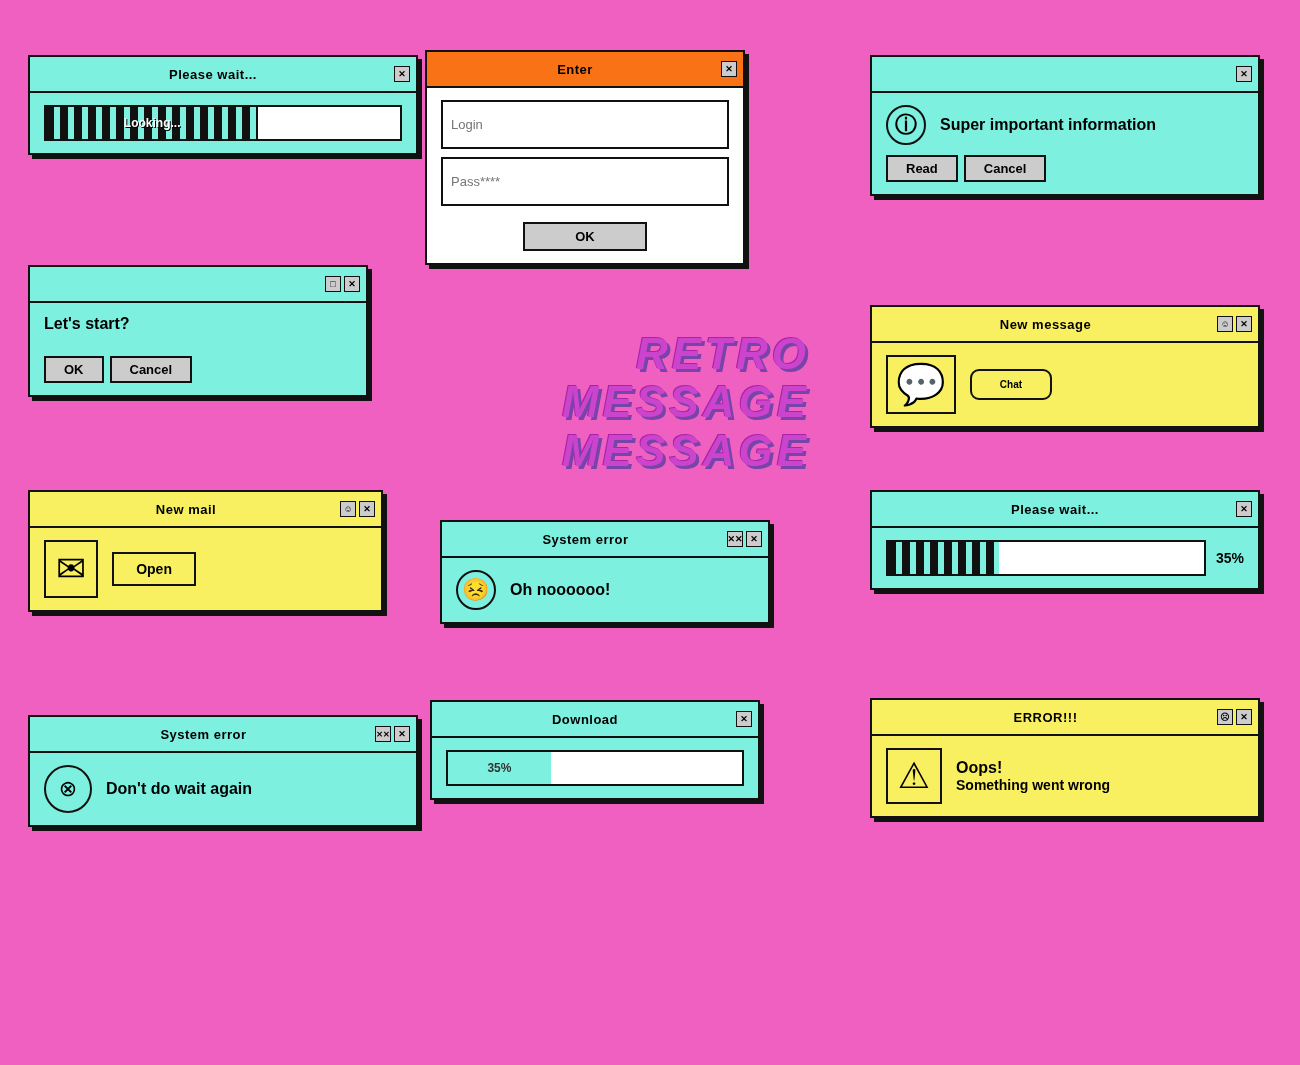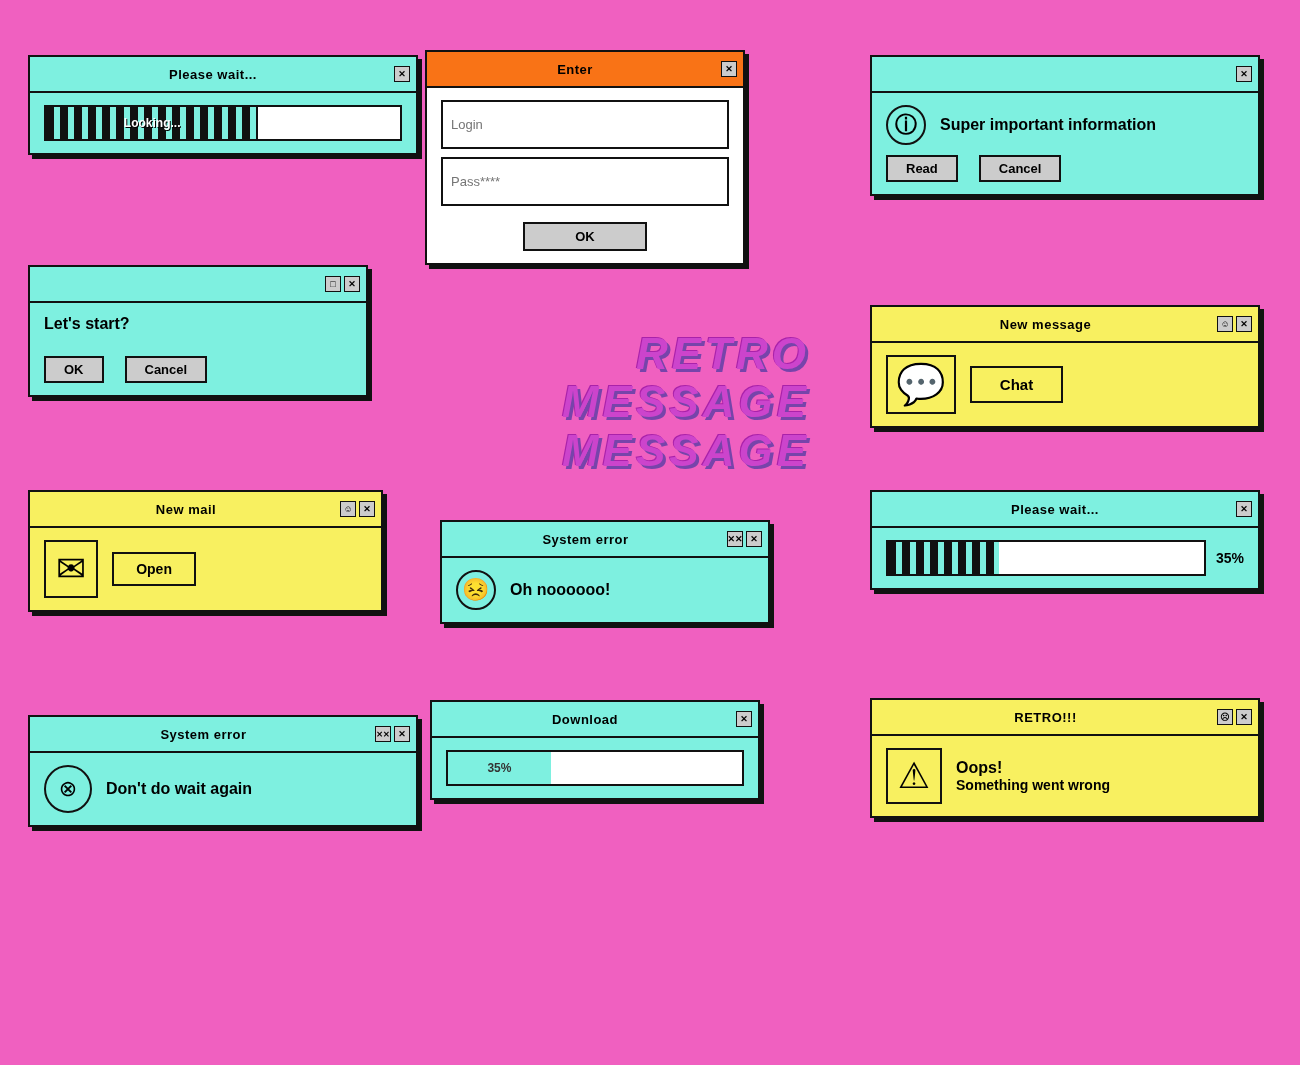--- a/index.html
+++ b/index.html
@@ -182,21 +182,21 @@
     }
 
     .row-content {
       display: flex;
       align-items: center;
       gap: 14px;
     }
 
     .btn-row {
       display: flex;
-      gap: 21px;
+      gap: 6px;
       margin-top: 10px;
     }
 
     .chat-icon {
       font-size: 32px;
     }
 
     .envelope-icon {
       font-size: 24px;
     }
@@ -292,21 +292,21 @@
     <span class="titlebar-title">New message</span>
     <div class="dotted-right"></div>
     <div class="titlebar-icons">
       <div class="titlebar-icon">☺</div>
       <div class="titlebar-icon">✕</div>
     </div>
   </div>
   <div class="window-body">
     <div class="row-content">
       <span class="chat-icon" style="font-size: 40px; border: 2.5px solid #111; padding: 4px 8px;">💬</span>
-      <button class="retro-btn retro-btn-yellow" style="font-size: 15px; padding: 8px 28px;">Chat</button>
+      <button class="retro-btn retro-btn-yellow" style="font-size: 10px; padding: 8px 28px; border-radius: 9px;">Chat</button>
     </div>
   </div>
 </div>
 
 <div class="window window-yellow window-dotted" style="left: 28px; top: 490px; width: 355px;">
   <div class="titlebar titlebar-yellow">
     <div class="dotted-left"></div>
     <span class="titlebar-title">New mail</span>
     <div class="dotted-right"></div>
     <div class="titlebar-icons">
@@ -391,21 +391,21 @@
       <div class="progress-inner" style="width: 35%; background: #7ef0e0;">
         <span style="font-size: 12px; font-weight: bold; color: #333;">35%</span>
       </div>
     </div>
   </div>
 </div>
 
 <div class="window window-yellow window-dotted" style="left: 870px; top: 698px; width: 390px;">
   <div class="titlebar titlebar-yellow">
     <div class="dotted-left"></div>
-    <span class="titlebar-title">RETRO!!!</span>
+    <span class="titlebar-title">ERROR!!!</span>
     <div class="dotted-right"></div>
     <div class="titlebar-icons">
       <div class="titlebar-icon">☹</div>
       <div class="titlebar-icon">✕</div>
     </div>
   </div>
   <div class="window-body">
     <div class="row-content">
       <div style="font-size: 36px; border: 2.5px solid #111; width: 56px; height: 56px; display: flex; align-items: center; justify-content: center; flex-shrink: 0;">⚠</div>
       <div>

